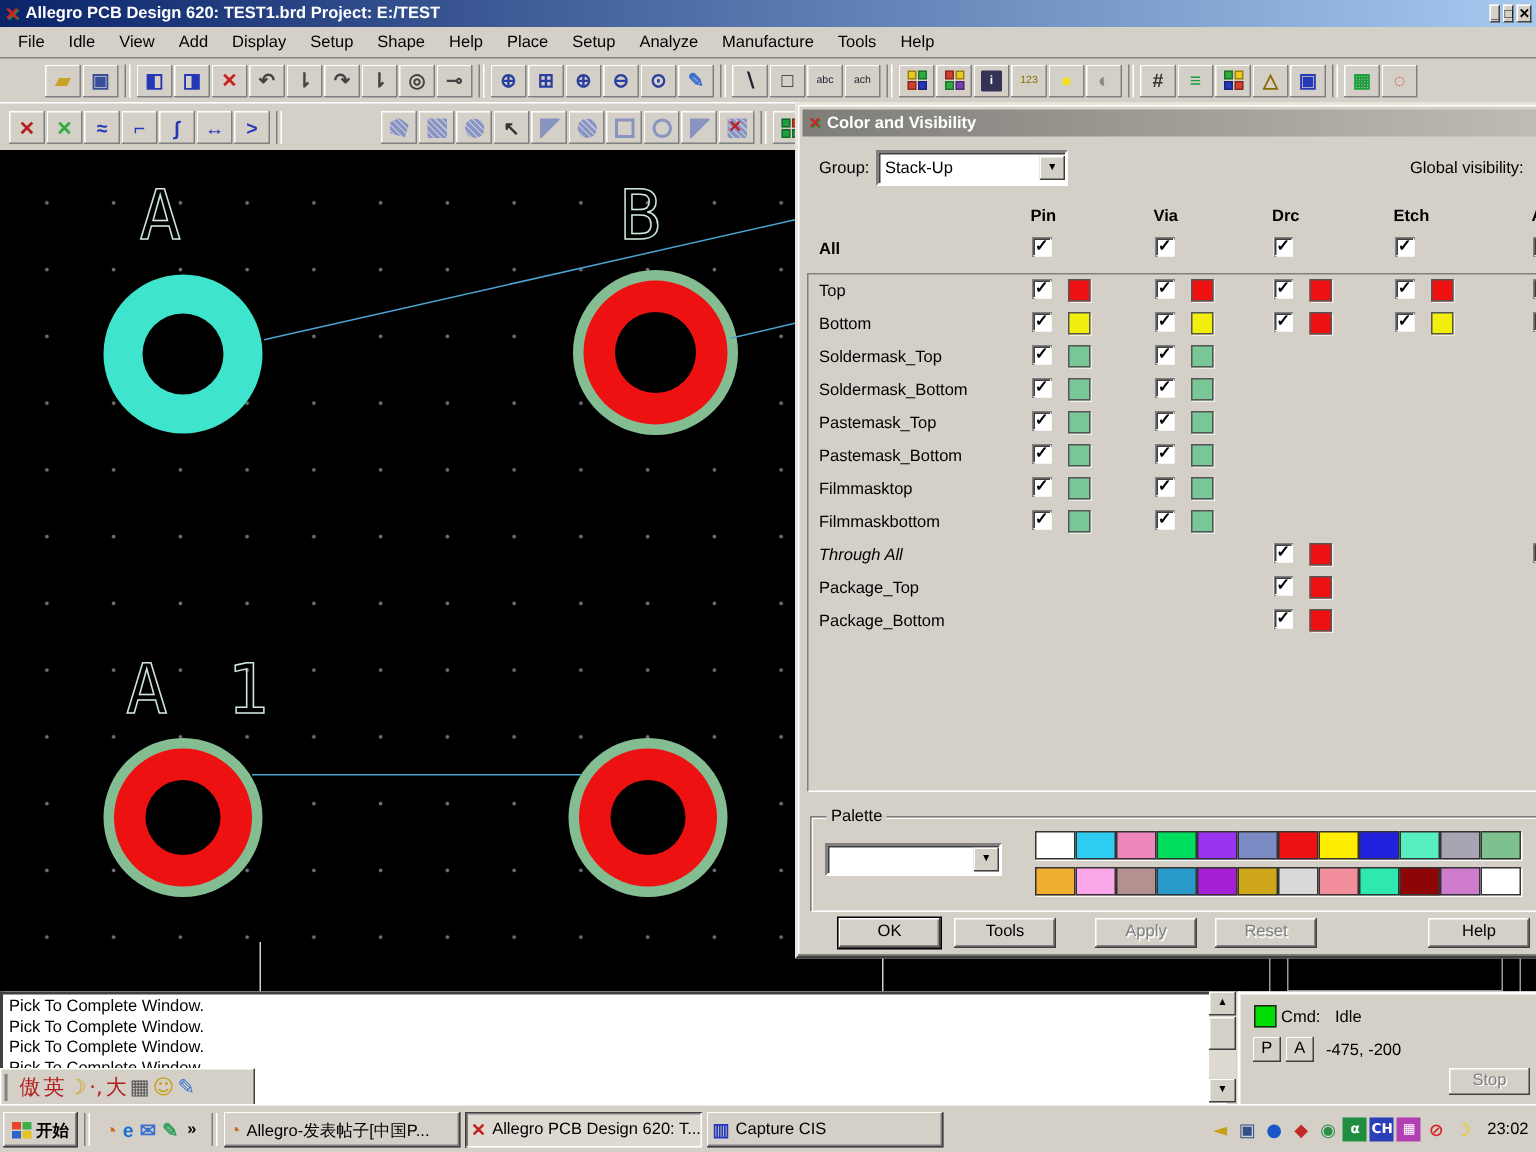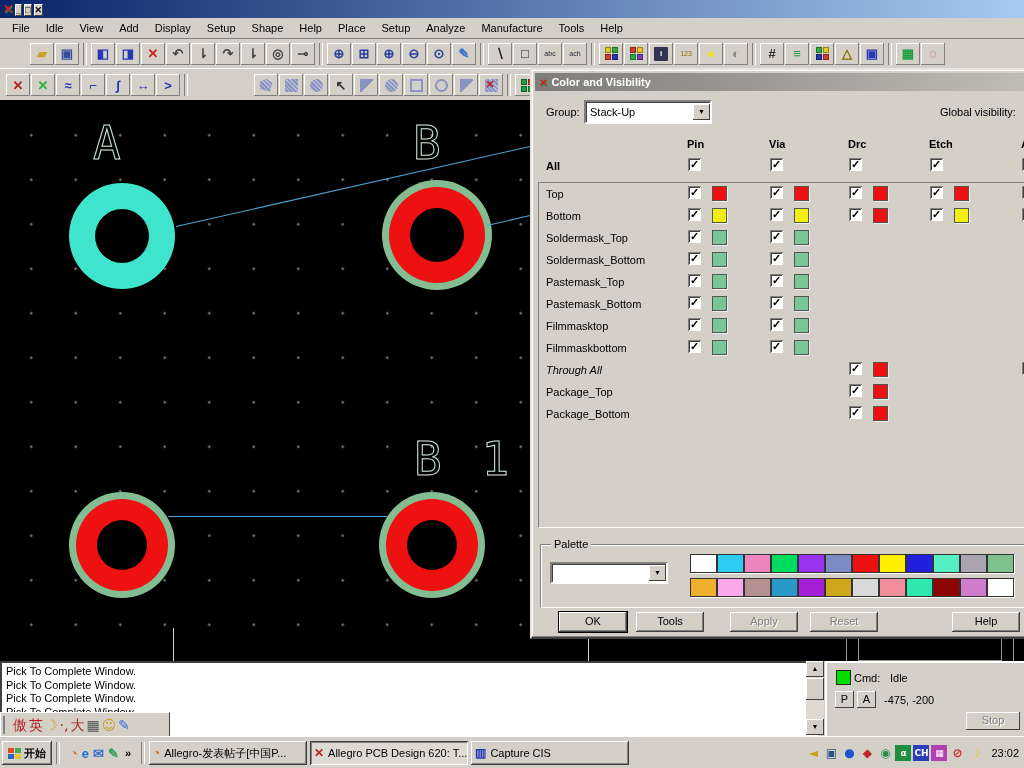--- a/index.html
+++ b/index.html
@@ -125,20 +125,21 @@
   .dbtn.def{outline:1px solid #000;}
   .dbtn.dis{color:#808080;text-shadow:1px 1px 0 #fff;}
 </style>
 </head>
 <body>
 
 <div class="page">
 
   <div class="titlebar">
     <span class="allegro-ico">✕</span>
+    <span class="ttl">Allegro PCB Design 620: TEST1.brd  Project: E:/TEST</span>
     <span id="winbtns"><span class="winbtn">_</span><span class="winbtn">□</span><span class="winbtn">✕</span></span>
   </div>
 
   <div class="menubar" id="menubar">
       <span class="menu-item">File</span>
       <span class="menu-item">Idle</span>
       <span class="menu-item">View</span>
       <span class="menu-item">Add</span>
       <span class="menu-item">Display</span>
       <span class="menu-item">Setup</span>
@@ -366,21 +367,21 @@
         </span>
       </span>
     </div>
 
   <div class="canvas" id="canvas">
     <div class="wview">
       <div class="inner"></div>
     </div>
   <div class="vlabel" style="left: 93px; top: 20px;">A</div>
       <div class="vlabel" style="left: 413px; top: 20px;">B</div>
-      <div class="vlabel" style="left: 414px; top: 336px;">B 1</div>
+      <div class="vlabel" style="left: 84px; top: 336px;">A 1</div>
       <div class="pad" style="left: 69px; top: 83px; height: 106px; width: 106px; background: rgb(63, 228, 204);">
         <div class="ringc hole" style="height: 54px; width: 54px;"></div>
       </div>
       <div class="pad" style="left: 382px; top: 80px; height: 110px; width: 110px; background: rgb(133, 189, 146);">
         <div class="ringc" style="height: 96px; width: 96px; background: rgb(238, 17, 17);"></div>
         <div class="ringc hole" style="height: 54px; width: 54px;"></div>
       </div>
       <div class="pad" style="left: 69px; top: 392px; height: 106px; width: 106px; background: rgb(133, 189, 146);">
         <div class="ringc" style="height: 92px; width: 92px; background: rgb(238, 17, 17);"></div>
         <div class="ringc hole" style="height: 50px; width: 50px;"></div>

